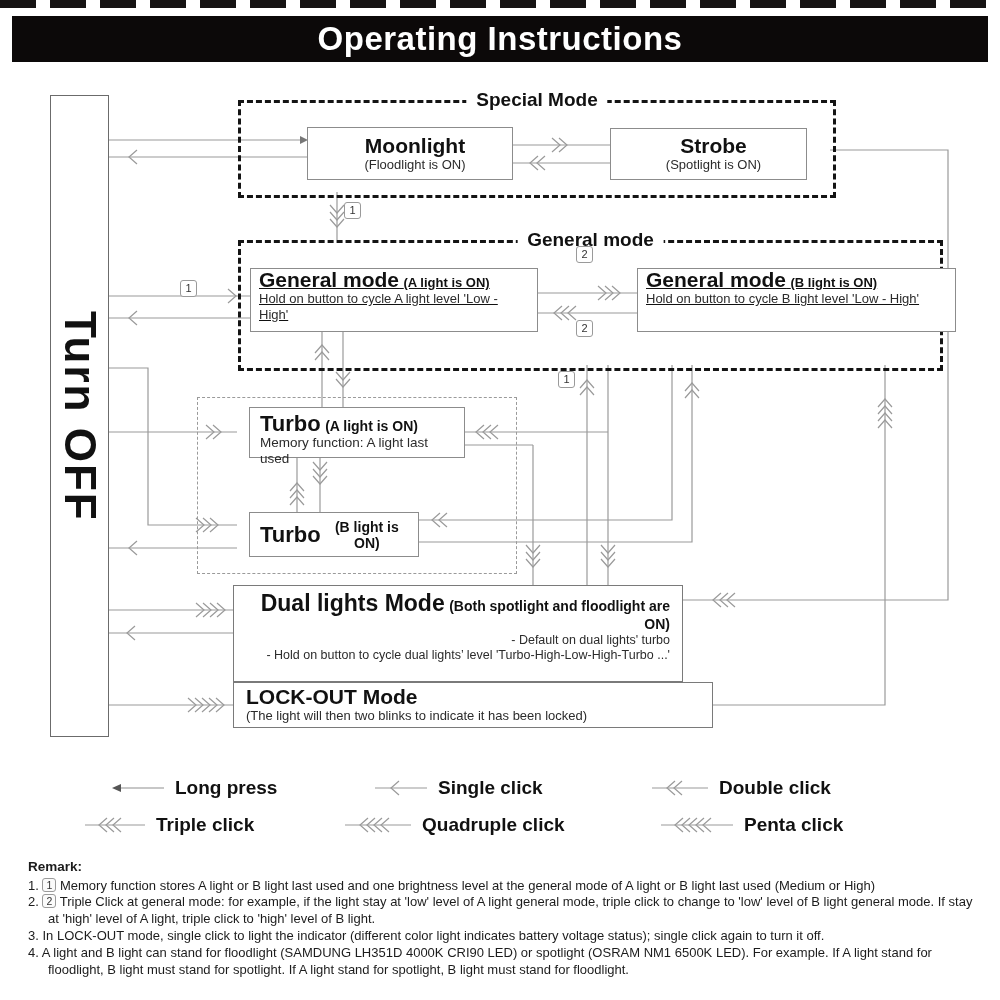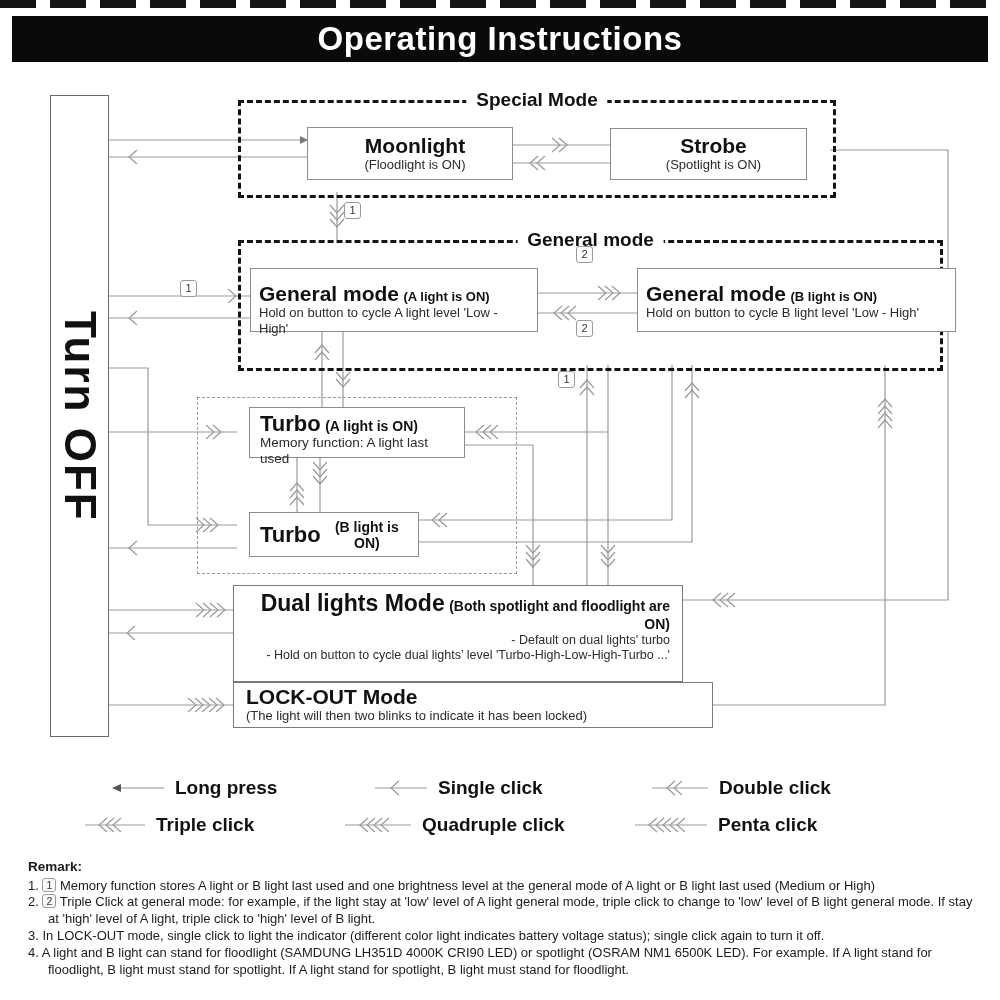--- a/index.html
+++ b/index.html
@@ -16,21 +16,21 @@
   svg.flow{position:absolute;left:0;top:0;}
   .section{position:absolute;border:3px dashed #141414;background:transparent;}
   .section .sec-label{position:absolute;top:-14px;left:50%;transform:translateX(-50%);
     background:#fff;padding:0 10px;font-weight:bold;font-size:19px;white-space:nowrap;}
   .dotted-section{position:absolute;border:1px dashed #9a9a9a;}
   .dbox{position:absolute;background:#fff;border:1px solid #8c8c8c;box-sizing:border-box;padding-left:10px;}
   .dbox.center{display:flex;flex-direction:column;align-items:center;justify-content:center;text-align:center;}
   .dbox .b-title{font-weight:bold;font-size:21px;line-height:1.05;}
   .dbox .b-qual{font-weight:bold;font-size:13px;}
   .dbox .b-sub{font-size:13px;color:#2b2b2b;line-height:1.2;}
-  .gen-box{padding:14px 8px;}
+  .gen-box{padding:0 8px;text-decoration:underline;}
   .turbo-box{padding:4px 10px;margin-left:12px;}
   .dual-box{padding:5px 12px;}
   .lock-box{padding:3px 12px;}
   .dual-box .b-title{font-size:23px;}
   .dual-box .b-qual{font-size:14px;}
   .dual-box .b-sub{font-size:12.5px;}
   .num-badge{position:absolute;min-width:11px;height:15px;border:1px solid #9a9a9a;border-radius:3px;
     background:#fff;font-size:11px;line-height:15px;text-align:center;padding:0 2px;color:#333;}
   .legend-item{position:absolute;display:flex;align-items:center;gap:11px;}
   .legend-item .lab{font-weight:bold;font-size:19px;white-space:nowrap;}
@@ -330,21 +330,21 @@
       <line x1="0" y1="9" x2="66" y2="9" stroke="#9a9a9a" stroke-width="1.2"></line>
       <g stroke="#9a9a9a" stroke-width="1.2" fill="none" transform="translate(44,9) rotate(180)">
           <use href="#cR"></use>
           <use href="#cR" x="7"></use>
           <use href="#cR" x="14"></use>
           <use href="#cR" x="21"></use>
         </g>
     </svg>
     <span class="lab">Quadruple click</span>
   </div>
-  <div class="legend-item" style="left:635px;top:814px;">
+  <div class="legend-item" style="left:661px;top:814px;">
     <svg width="72" height="18">
       <line x1="0" y1="9" x2="72" y2="9" stroke="#9a9a9a" stroke-width="1.2"></line>
       <g stroke="#9a9a9a" stroke-width="1.2" fill="none" transform="translate(50,9) rotate(180)">
           <use href="#cR"></use>
           <use href="#cR" x="7"></use>
           <use href="#cR" x="14"></use>
           <use href="#cR" x="21"></use>
           <use href="#cR" x="28"></use>
         </g>
     </svg>

